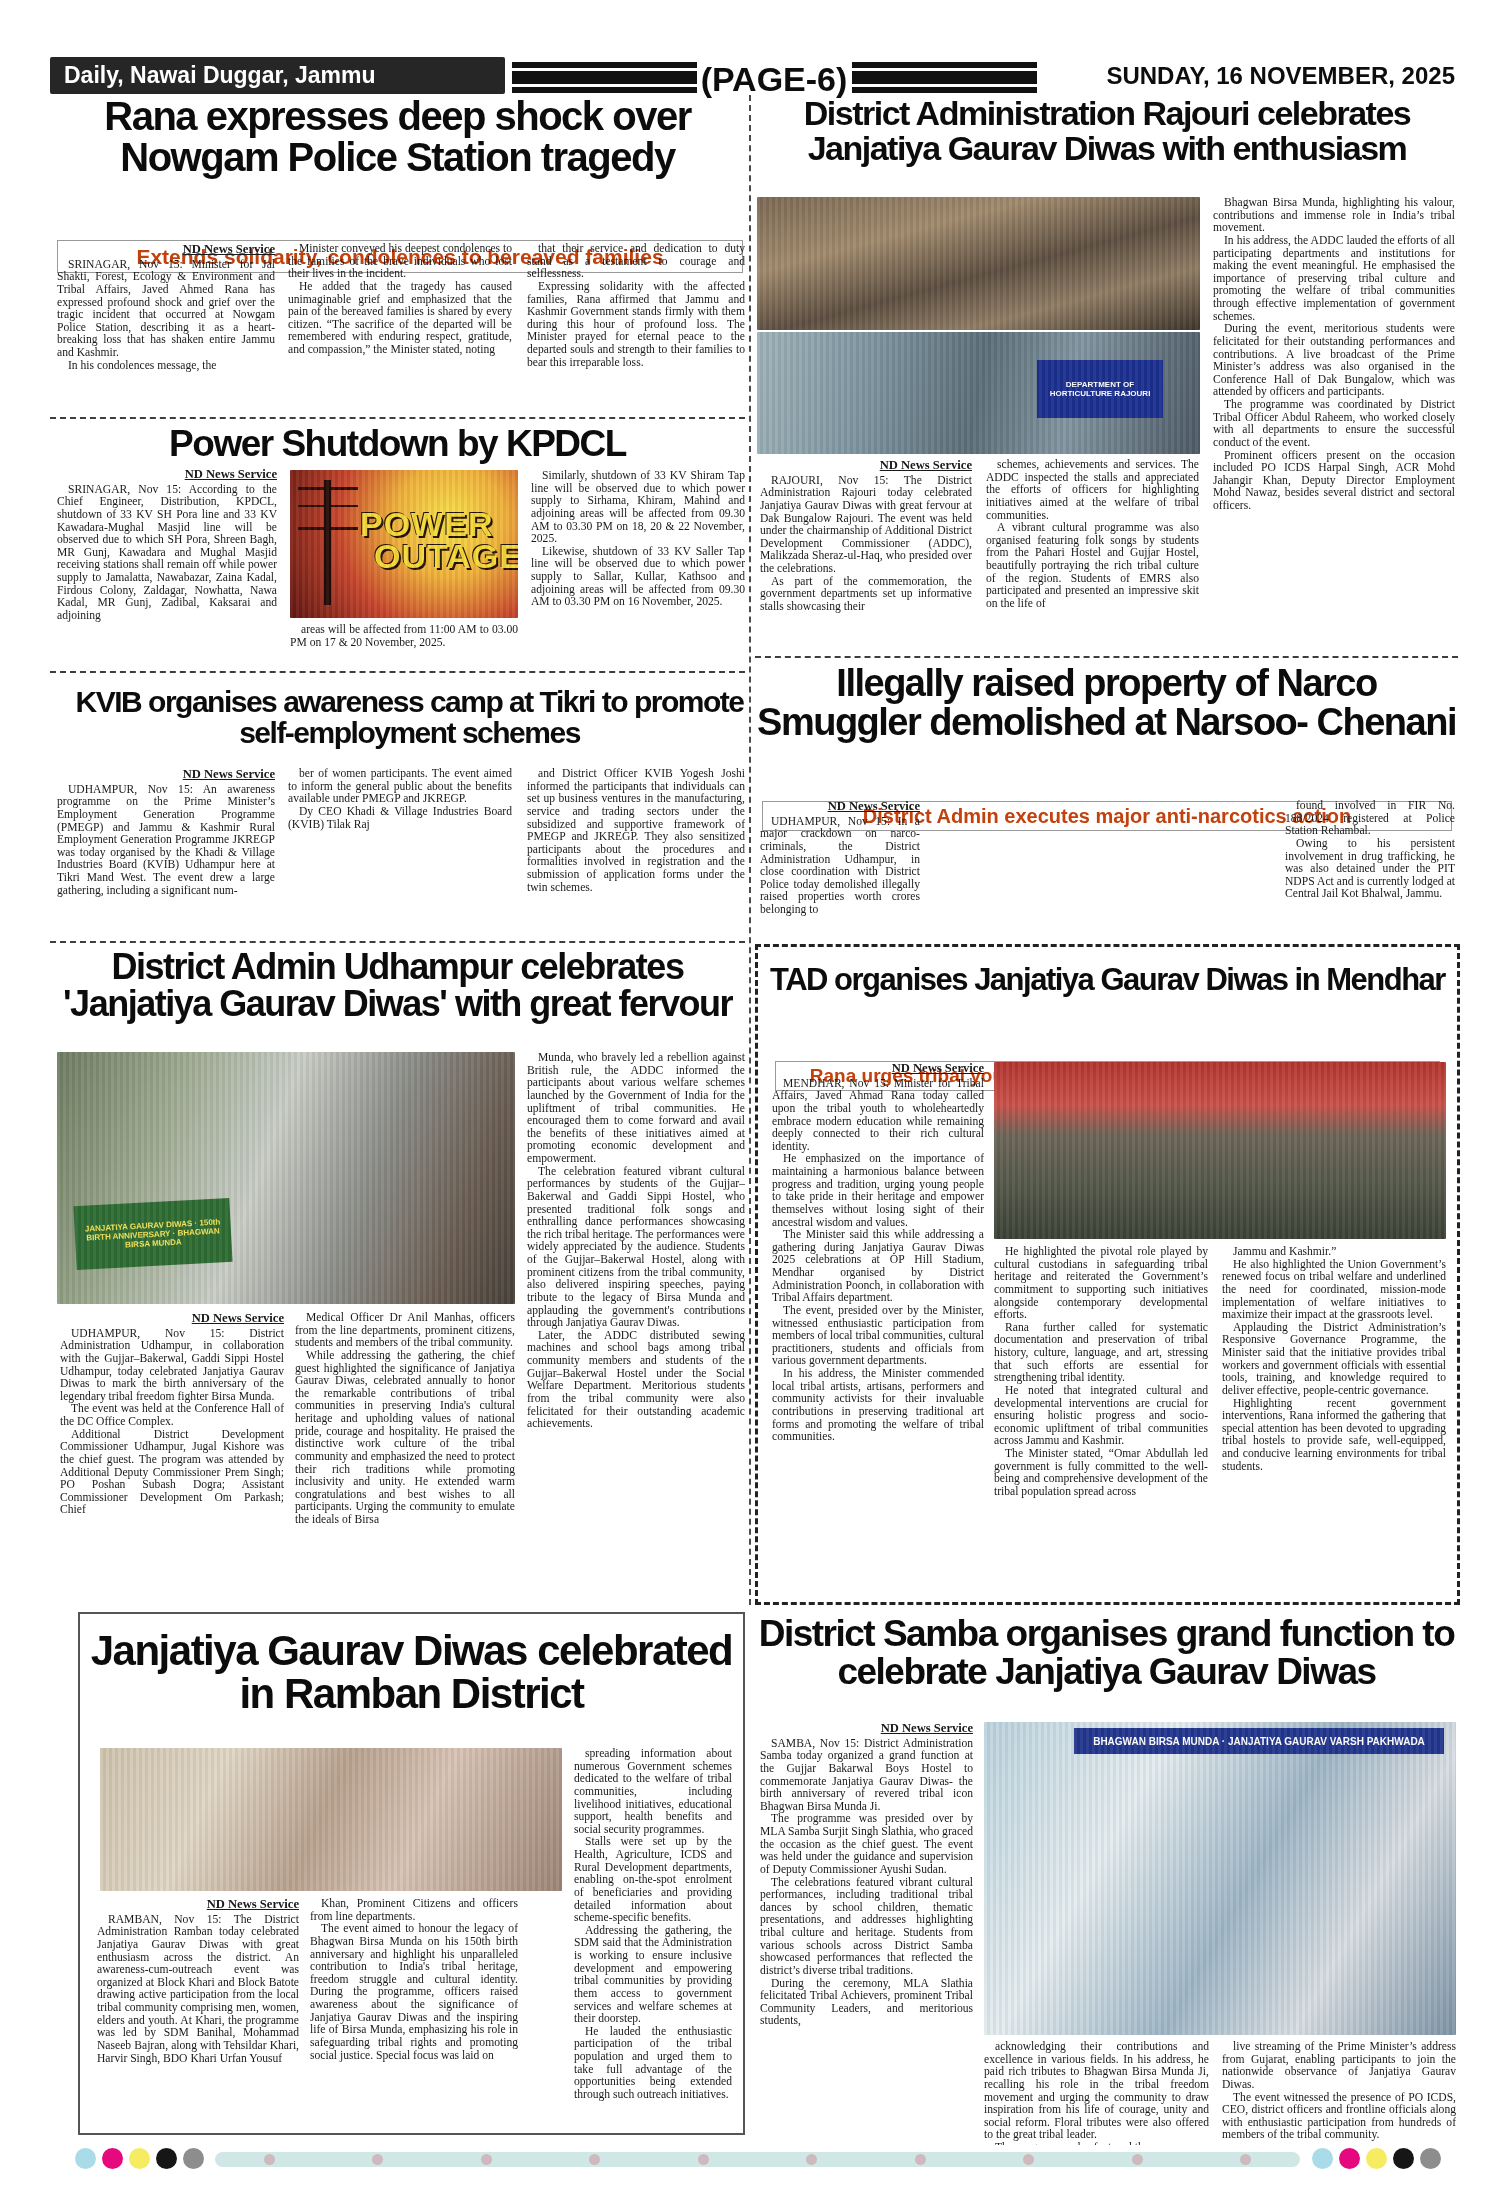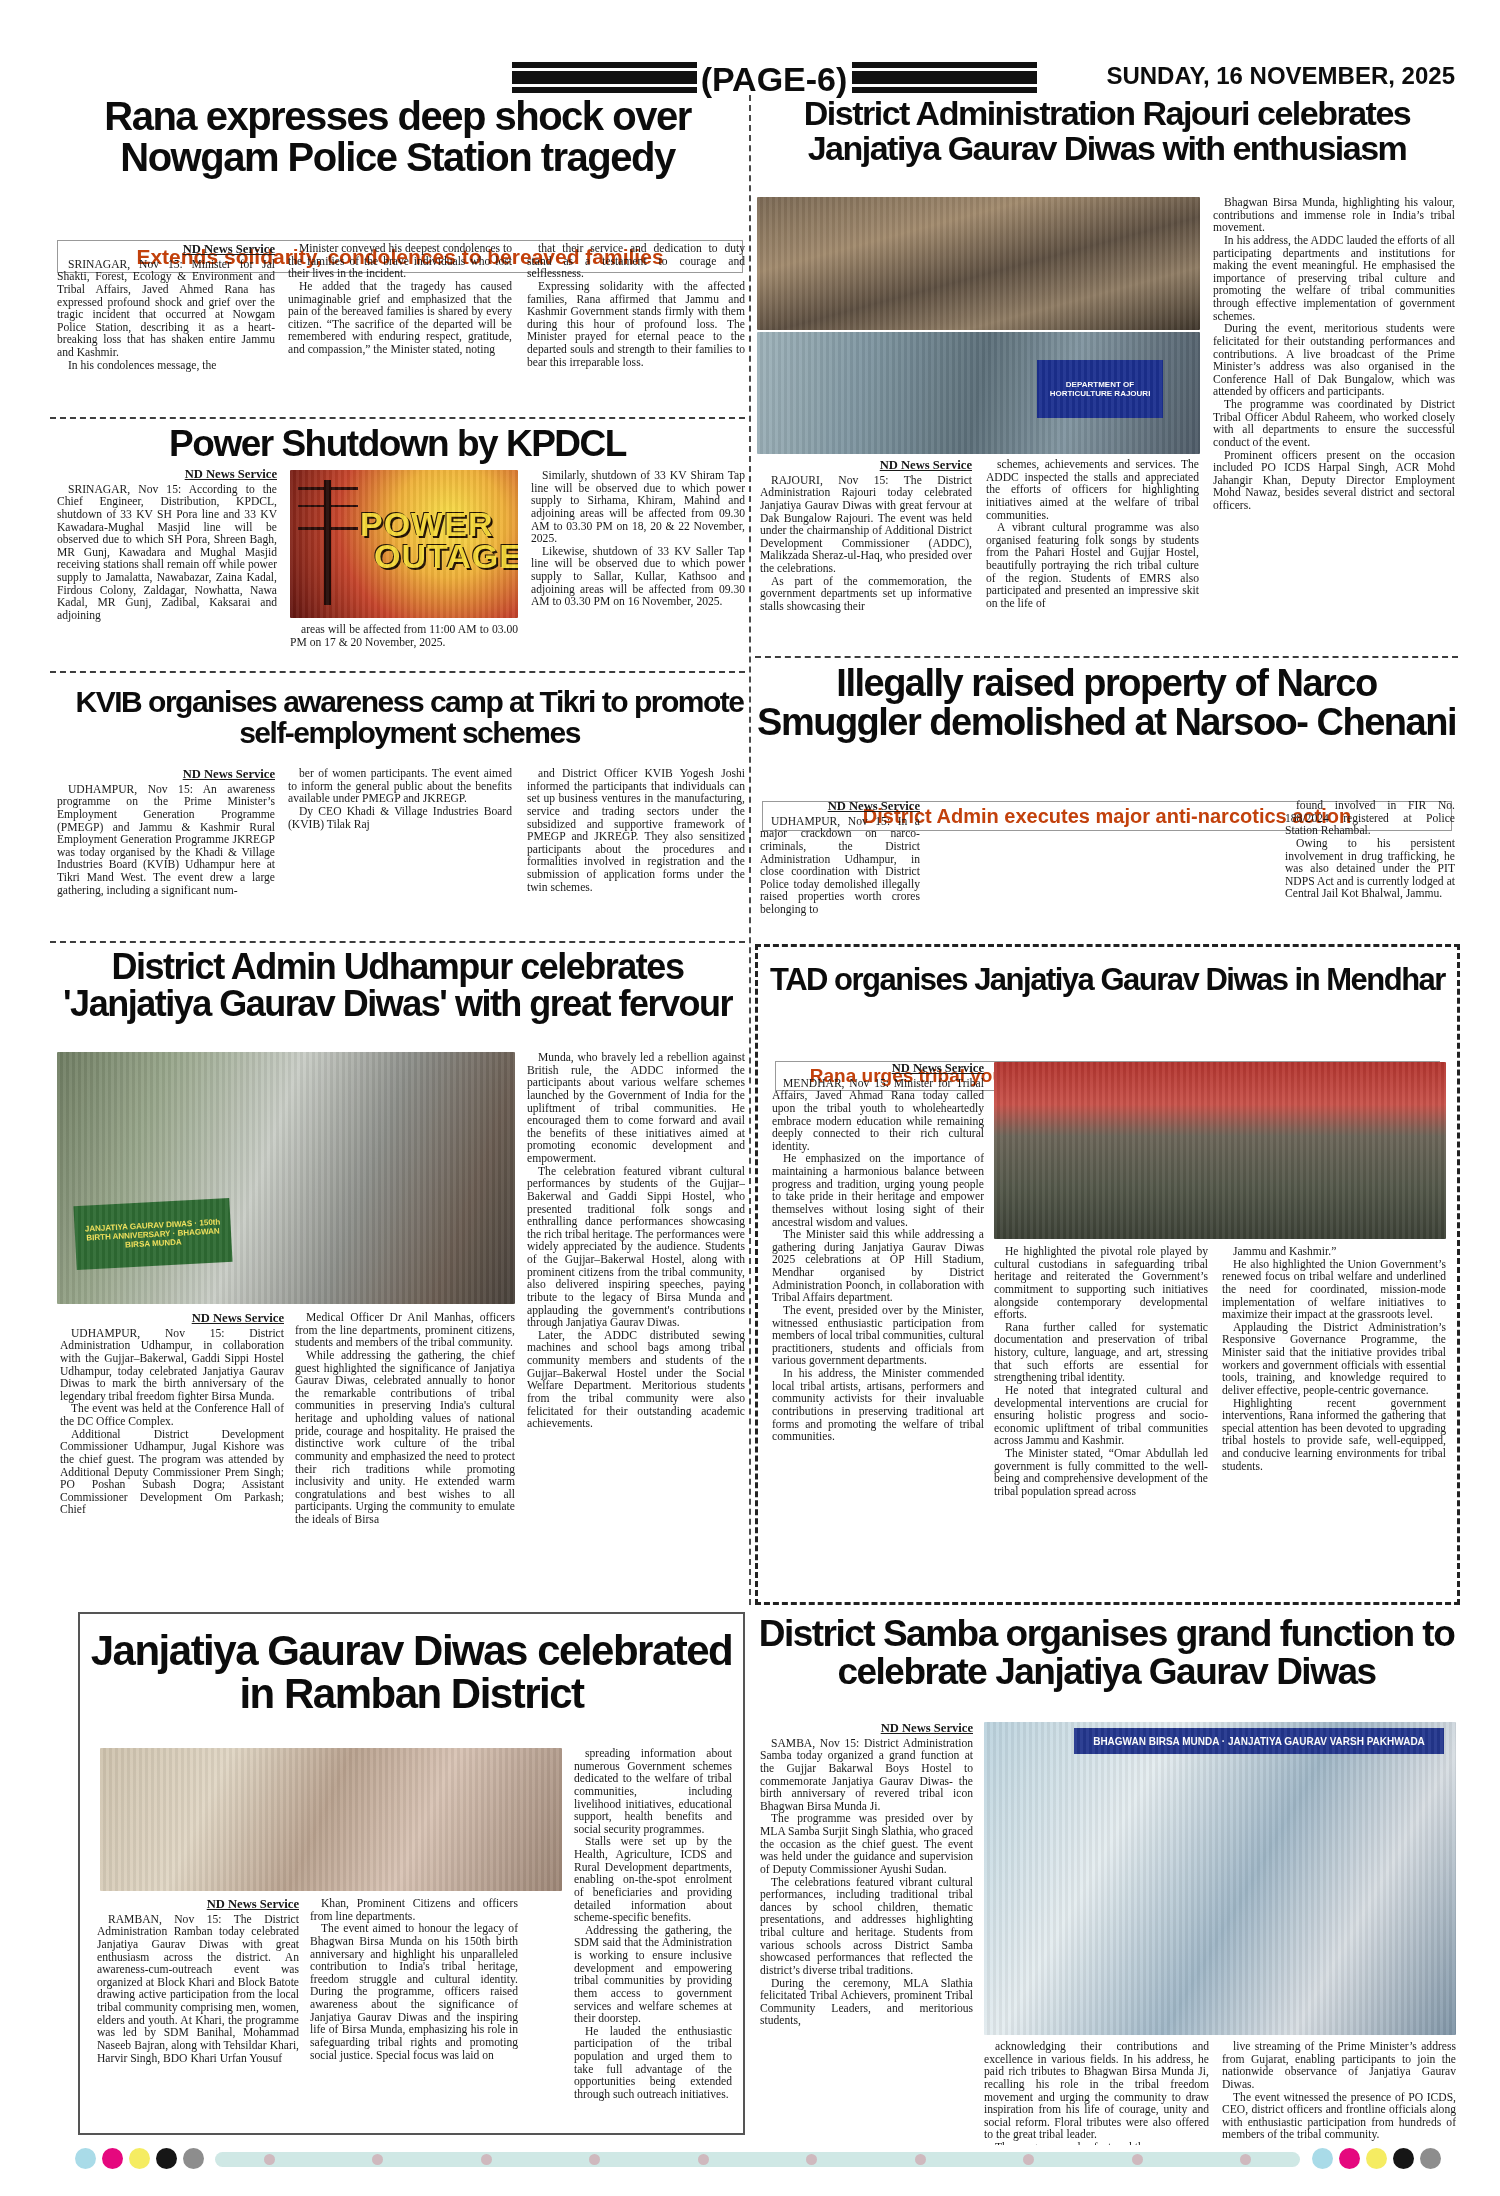--- a/index.html
+++ b/index.html
@@ -47,20 +47,21 @@
   .reg-dot{width:21px;height:21px;border-radius:50%;display:inline-block;}
   .teal-bar{position:absolute;background:#cfe8e5;border-radius:9px;display:flex;align-items:center;justify-content:space-around;}
   .bar-dot{width:11px;height:11px;border-radius:50%;background:#cf9aa4;opacity:.6;}
   .dots-row{position:absolute;display:flex;gap:6px;align-items:center;}
 </style>
 </head>
 <body>
 
 <div id="page">
 
+  <div class="masthead-box">Daily, Nawai Duggar, Jammu</div>
   <div class="rule-group" style="left:512px;top:62px;width:185px;">
     <div class="r1"></div>
       <div class="r2"></div>
       <div class="r3"></div>
   </div>
   <div class="page-label" style="left:700px;top:60px;width:148px;text-align:center;">(PAGE-6)</div>
   <div class="rule-group" style="left:852px;top:62px;width:185px;">
     <div class="r1"></div>
       <div class="r2"></div>
       <div class="r3"></div>

